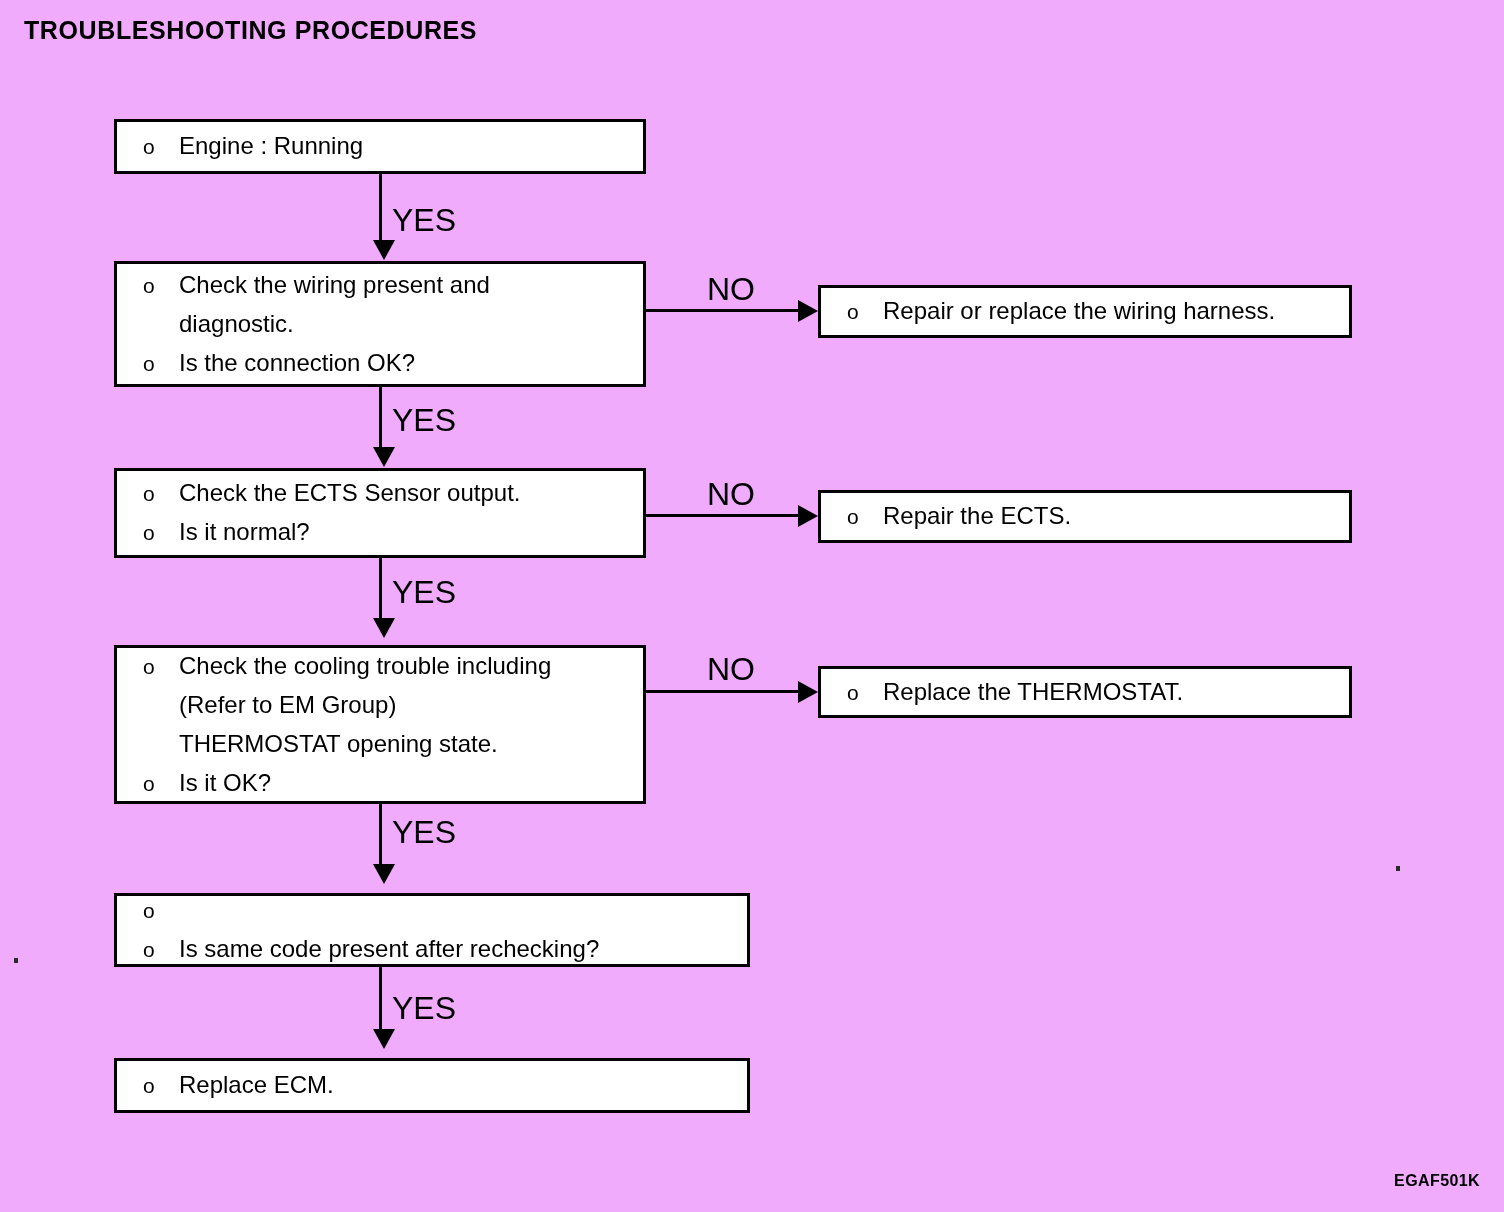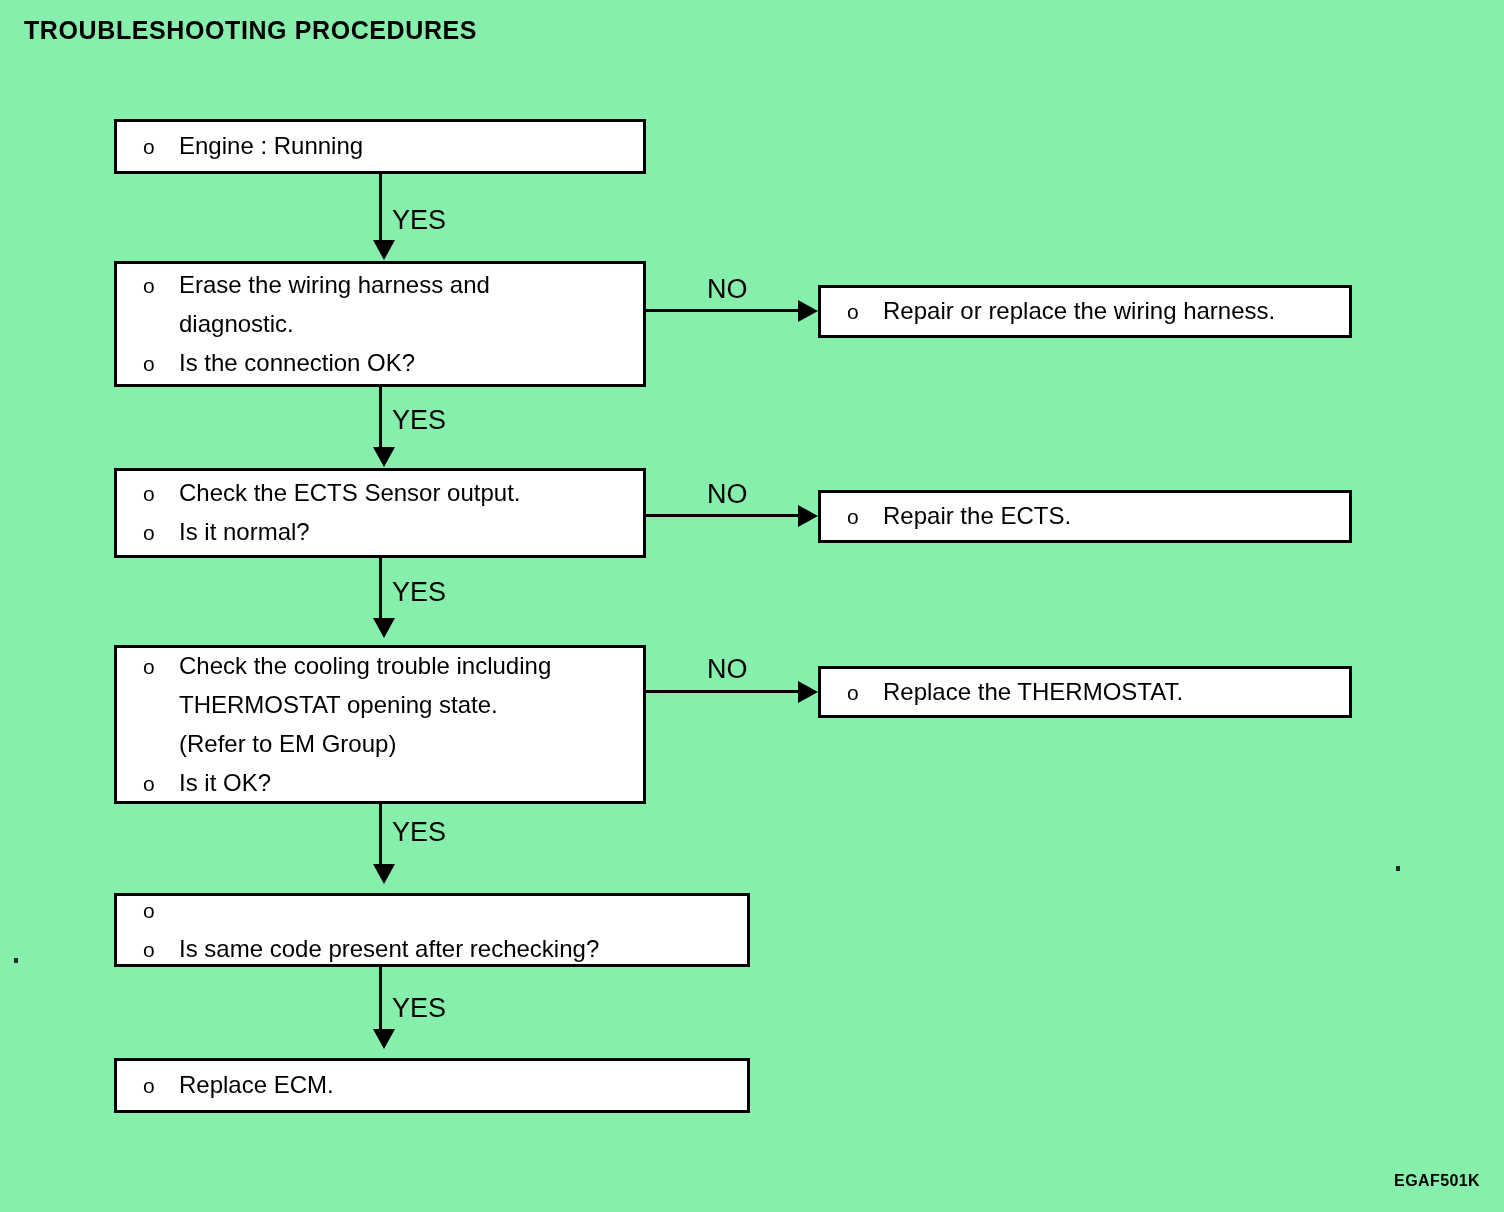--- a/index.html
+++ b/index.html
@@ -8,21 +8,21 @@
     background: #ffffff;
   }
   body {
     font-family: "Liberation Sans", sans-serif;
     color: #000000;
   }
   #page {
     position: relative;
     width: 1504px;
     height: 1212px;
-    background: #86efac;
+    background: #f0abfc;
     overflow: hidden;
   }
 
   
   #title {
     position: absolute;
     left: 24px;
     top: 16px;
     font-size: 25px;
     font-weight: bold;
@@ -80,21 +80,21 @@
   .arrow-right {
     position: absolute;
     width: 0;
     height: 0;
     border-top: 11px solid transparent;
     border-bottom: 11px solid transparent;
     border-left: 20px solid #000000;
   }
   .elabel {
     position: absolute;
-    font-size: 27px;
+    font-size: 32px;
     line-height: 24px;
     white-space: nowrap;
   }
 
   
   #footer-code {
     position: absolute;
     right: 24px;
     bottom: 22px;
     font-size: 16px;
@@ -125,21 +125,21 @@
     </div>
   </div>
 
   <div class="vline" style="left:379px; top:174px; height:68px;"></div>
   <div class="arrow-down" style="left:373px; top:240px;"></div>
   <div class="elabel" style="left:392px; top:208px;">YES</div>
 
   <div class="fbox" style="left:114px; top:261px; width:532px; height:126px;">
     <div class="line">
       <span class="bullet">o</span>
-      <span class="ltxt">Erase the wiring harness and</span>
+      <span class="ltxt">Check the wiring present and</span>
     </div>
     <div class="line cont">
       <span class="bullet">o</span>
       <span class="ltxt">diagnostic.</span>
     </div>
     <div class="line">
       <span class="bullet">o</span>
       <span class="ltxt">Is the connection OK?</span>
     </div>
   </div>
@@ -185,25 +185,25 @@
   <div class="arrow-down" style="left:373px; top:618px;"></div>
   <div class="elabel" style="left:392px; top:580px;">YES</div>
 
   <div class="fbox" style="left:114px; top:645px; width:532px; height:159px;">
     <div class="line">
       <span class="bullet">o</span>
       <span class="ltxt">Check the cooling trouble including</span>
     </div>
     <div class="line cont">
       <span class="bullet">o</span>
+      <span class="ltxt">(Refer to EM Group)</span>
+    </div>
+    <div class="line cont">
+      <span class="bullet">o</span>
       <span class="ltxt">THERMOSTAT opening state.</span>
-    </div>
-    <div class="line cont">
-      <span class="bullet">o</span>
-      <span class="ltxt">(Refer to EM Group)</span>
     </div>
     <div class="line">
       <span class="bullet">o</span>
       <span class="ltxt">Is it OK?</span>
     </div>
   </div>
 
   <div class="hline" style="left:646px; top:690px; width:156px;"></div>
   <div class="arrow-right" style="left:798px; top:681px;"></div>
   <div class="elabel" style="left:707px; top:657px;">NO</div>

